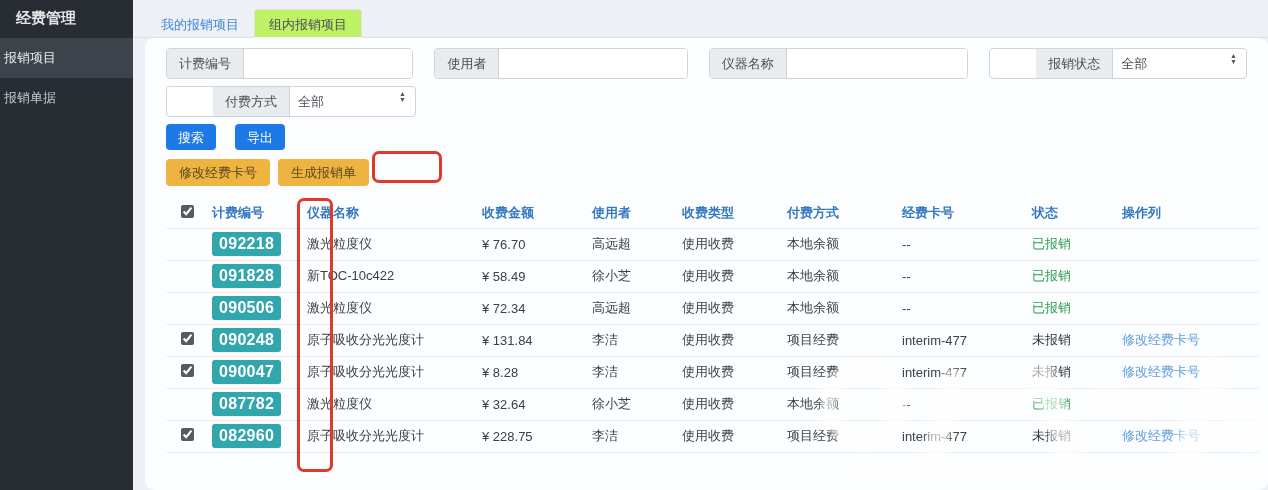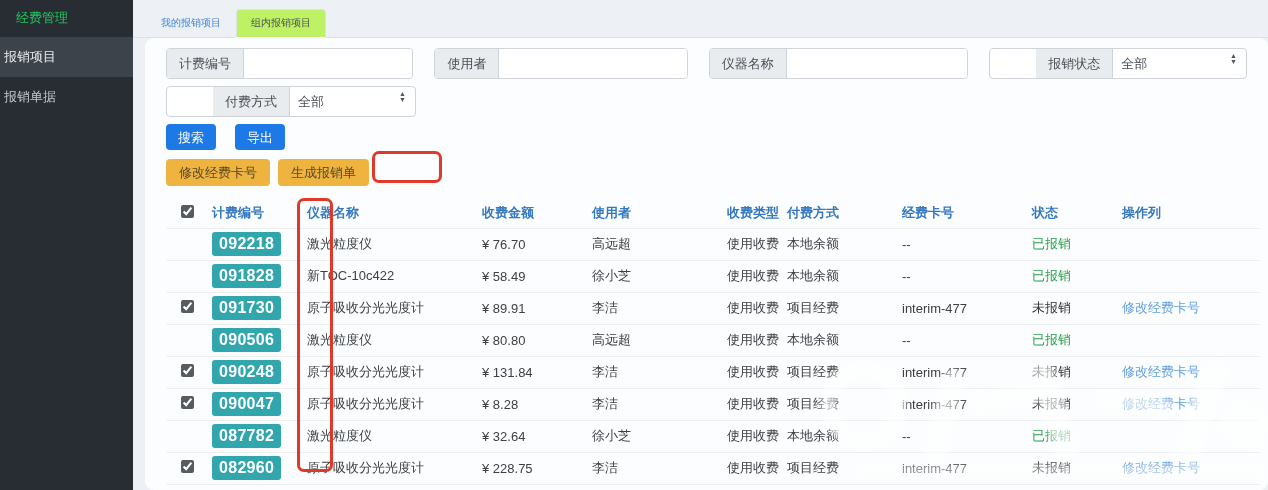--- a/index.html
+++ b/index.html
@@ -3,27 +3,27 @@
 <meta charset="utf-8">
 <style>
   * { margin:0; padding:0; box-sizing:border-box; }
   html,body { width:1268px; height:490px; overflow:hidden; }
   body {
     font-family:"Liberation Sans","DejaVu Sans",sans-serif;
     font-size:13px; color:#333; background:#edf0f5; position:relative;
   }
   
   .sidebar { position:absolute; left:0; top:0; width:133px; height:490px; background:#282d34; z-index:2; }
-  .sidebar-header { padding:9px 16px 10px; color:#22c55e; font-size:13px; }
+  .sidebar-header { padding:9px 16px 10px; color:#e5e5e5; font-size:15px;font-weight:bold; }
   .side-item { padding:11px 4px; color:#c2c7cd; font-size:13px; cursor:pointer; }
   .side-item.active { background:#3d434b; color:#e9ebee; }
   
   .main { position:absolute; left:133px; top:0; right:0; height:490px; }
   .tabbar { display:flex; padding:9px 0 0 13px; border-bottom:1px solid #dde1e7; height:38px; }
-  .tab { padding:6px 14px 7px; font-size:10px; color:#3d87d8; cursor:pointer; border:1px solid transparent; margin-bottom:-1px; border-radius:4px 4px 0 0; }
+  .tab { padding:6px 14px 7px; font-size:13px; color:#3d87d8; cursor:pointer; border:1px solid transparent; margin-bottom:-1px; border-radius:4px 4px 0 0; }
   .tab.active { background:#bef264; border-color:#dde1e7; border-bottom-color:#fcfdfe; color:#4a5056; }
   .card { background:#fcfdfe; margin-left:12px; height:452px; padding:10px 21px 0;border-radius:9px; }
   
   .filter-row { display:flex; gap:21px; margin-bottom:7px; }
   .igroup { display:flex; height:31px; border:1px solid #ced4da; border-radius:4px; background:#fff; overflow:hidden; }
   .igroup .ilabel { background:#e9ecef; color:#4a5056; padding:0 12px; display:flex; align-items:center; border-right:1px solid #ced4da; white-space:nowrap; font-size:13px; }
   .igroup input { border:none; outline:none; flex:1; padding:0 8px; font-size:13px; font-family:inherit; min-width:0; background:#fff; }
   .igroup.sel { position:relative;padding-left:46px; }
   .igroup .sval { flex:1; display:flex; align-items:center; padding:0 8px; color:#4a5056; cursor:pointer; }
   .arrows { position:absolute; right:9px; top:4px; display:flex; flex-direction:column; line-height:6px; font-size:7px; color:#555; }
@@ -39,21 +39,21 @@
   table { border-collapse:collapse; width:1093px; table-layout:fixed; margin-top:12px; }
   th,td { text-align:left; font-weight:normal; padding:0 4px; overflow:hidden; white-space:nowrap; }
   thead th { color:#3478c0; font-weight:600; font-size:13px; height:30px; }
   tbody tr { border-top:1px solid #eceef0; }
   tbody td { height:32px; font-size:13px; color:#3c4146; }
   th:nth-child(1),td:nth-child(1){width:42px; text-align:center;}
   th:nth-child(2),td:nth-child(2){width:95px;}
   th:nth-child(3),td:nth-child(3){width:175px;}
   th:nth-child(4),td:nth-child(4){width:110px;}
   th:nth-child(5),td:nth-child(5){width:90px;}
-  th:nth-child(6),td:nth-child(6){width:105px;text-align:right;}
+  th:nth-child(6),td:nth-child(6){width:105px;}
   th:nth-child(7),td:nth-child(7){width:115px;}
   th:nth-child(8),td:nth-child(8){width:130px;}
   th:nth-child(9),td:nth-child(9){width:90px;}
   input[type=checkbox]{ width:13px; height:13px; accent-color:#555b61; cursor:pointer; }
   .badge { display:inline-block; background:#32a6ad; color:#fff; font-size:16px; font-weight:bold; padding:3px 7px; border-radius:3px; min-width:50px; text-align:center; letter-spacing:.3px; }
   .st-done { color:#2fa04e; }
   .st-pending { color:#33383d; }
   .op-link { color:#5f9edd; text-decoration:none; cursor:pointer; font-size:13px; }
   
   .annot { position:absolute; border:3px solid #e0382b; border-radius:7px; z-index:10; pointer-events:none; }
@@ -172,36 +172,24 @@
             <td>新TOC-10c422</td>
             <td>¥ 58.49</td>
             <td>徐小芝</td>
             <td>使用收费</td>
             <td>本地余额</td>
             <td>--</td>
             <td><span class="st-done">已报销</span></td>
             <td></td>
           </tr>
           <tr>
-            <td><input type="checkbox" checked="" style=""></td>
-            <td><span class="badge">091730</span></td>
-            <td>原子吸收分光光度计</td>
-            <td>¥ 89.91</td>
-            <td>李洁</td>
-            <td>使用收费</td>
-            <td>项目经费</td>
-            <td>interim-477</td>
-            <td><span class="st-pending">未报销</span></td>
-            <td><a class="op-link">修改经费卡号</a></td>
-          </tr>
-          <tr>
             <td></td>
             <td><span class="badge">090506</span></td>
             <td>激光粒度仪</td>
-            <td>¥ 80.80</td>
+            <td>¥ 72.34</td>
             <td>高远超</td>
             <td>使用收费</td>
             <td>本地余额</td>
             <td>--</td>
             <td><span class="st-done">已报销</span></td>
             <td></td>
           </tr>
           <tr>
             <td><input type="checkbox" checked="" style=""></td>
             <td><span class="badge">090248</span></td>

